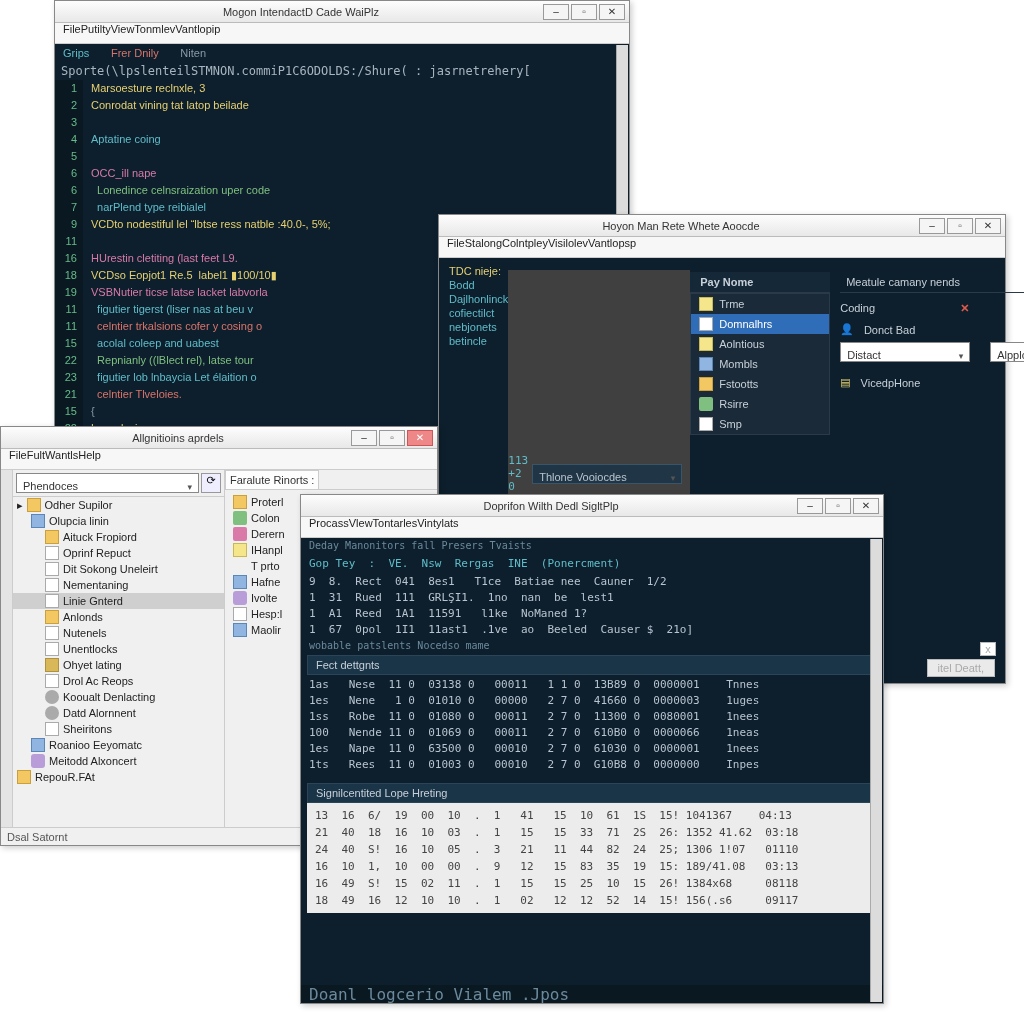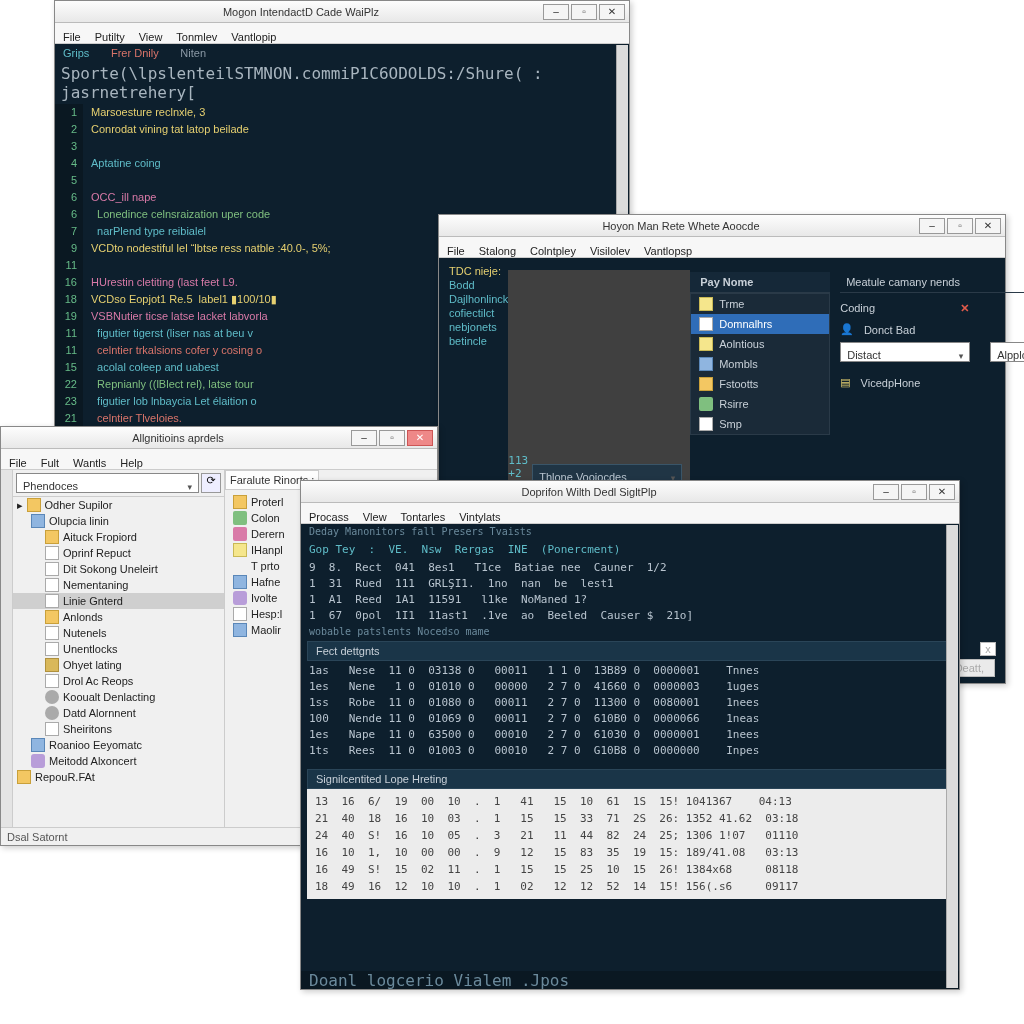--- a/index.html
+++ b/index.html
@@ -3,21 +3,21 @@
 <meta charset="utf-8">
 <style>
 *{box-sizing:border-box;margin:0;padding:0;font-family:"Segoe UI",Tahoma,sans-serif;font-size:11px}
 body{width:1024px;height:1024px;background:#fff;position:relative;overflow:hidden}
 .window{position:absolute;border:1px solid #888;background:#f0f0f0;box-shadow:2px 2px 6px rgba(0,0,0,.2);display:flex;flex-direction:column}
 .titlebar{height:22px;background:linear-gradient(#fdfdfd,#e8e8e8);display:flex;align-items:center;padding:0 4px;border-bottom:1px solid #bbb}
 .titlebar .title{flex:1;text-align:center;color:#333;font-size:11px}
 .winbtns{display:flex;gap:2px}
 .winbtn{width:26px;height:16px;border:1px solid #999;background:#f5f5f5;text-align:center;line-height:13px;font-size:10px;color:#333}
 .winbtn.close{background:#e88;color:#fff;border-color:#c55}
-.menubar{height:21px;display:flex;align-items:flex-end;gap:14px;padding:0 8px;border-bottom:1px solid #ccc;background:#f7f7f7}
+.menubar{height:21px;display:flex;align-items:flex-start;padding:0 8px;border-bottom:1px solid #ccc;background:#f7f7f7}
 .menubar span{color:#222}
 .dark{background:#0d1f2d;color:#c8d0d8}
 .gutter{color:#6b8;background:#0a1822;text-align:right;padding:0 6px;width:28px;display:inline-block}
 .codeline{display:flex;line-height:17px;font-family:Consolas,monospace;font-size:12px}
 .codeline .txt{padding-left:8px;white-space:pre}
 .c-yellow{color:#e6d070}
 .c-cyan{color:#5fbcc8}
 .c-pink{color:#d97aa8}
 .c-green{color:#7fbf7f}
 .c-red{color:#d9746a}
@@ -72,21 +72,21 @@
       <span>Putilty</span>
       <span>View</span>
       <span>Tonmlev</span>
       <span>Vantlopip</span>
     </div>
  <div class="dark" style="padding:2px 8px;font-family:Consolas,monospace;font-size:12px">
   <span class="c-cyan">Grips</span>&nbsp;&nbsp;
   <span class="c-red">Frer Dnily</span>&nbsp;&nbsp;
   <span class="c-gray">Niten</span>
  </div>
- <div class="dark" style="padding:2px 6px;font-family:Consolas,monospace;font-size:16px;color:#a8b5bf">Sporte(\lpslenteilSTMNON.commiP1C6ODOLDS:/Shure( : jasrnetrehery[</div>
+ <div class="dark" style="padding:2px 6px;font-family:Consolas,monospace;font-size:12px;color:#a8b5bf">Sporte(\lpslenteilSTMNON.commiP1C6ODOLDS:/Shure( : jasrnetrehery[</div>
  <div class="dark" style="flex:1;overflow:hidden;position:relative" id="w1code">
       <div class="codeline">
         <span class="gutter">1</span>
         <span class="txt c-yellow">Marsoesture reclnxle, 3</span>
       </div>
       <div class="codeline">
         <span class="gutter">2</span>
         <span class="txt c-yellow">Conrodat vining tat latop beilade</span>
       </div>
       <div class="codeline">
@@ -414,21 +414,21 @@
           <div class="tree-item">
             <span class="ic ic-comp"></span>
             <span>Maolir</span>
           </div>
         </div>
   </div>
  </div>
  <div style="height:18px;border-top:1px solid #ccc;padding:0 6px;color:#555;display:flex;align-items:center">Dsal Satornt</div>
 </div>
 
-<div class="window" style="left:300px;top:480px;width:660px;height:510px">
+<div class="window" style="left:300px;top:494px;width:584px;height:510px">
  <div class="titlebar">
   <div class="title">Doprifon Wilth Dedl SigltPlp</div>
   <div class="winbtns">
    <div class="winbtn">–</div>
    <div class="winbtn">▫</div>
    <div class="winbtn">✕</div>
   </div>
  </div>
  <div class="menubar" id="w4menu">
       <span>Procass</span>

